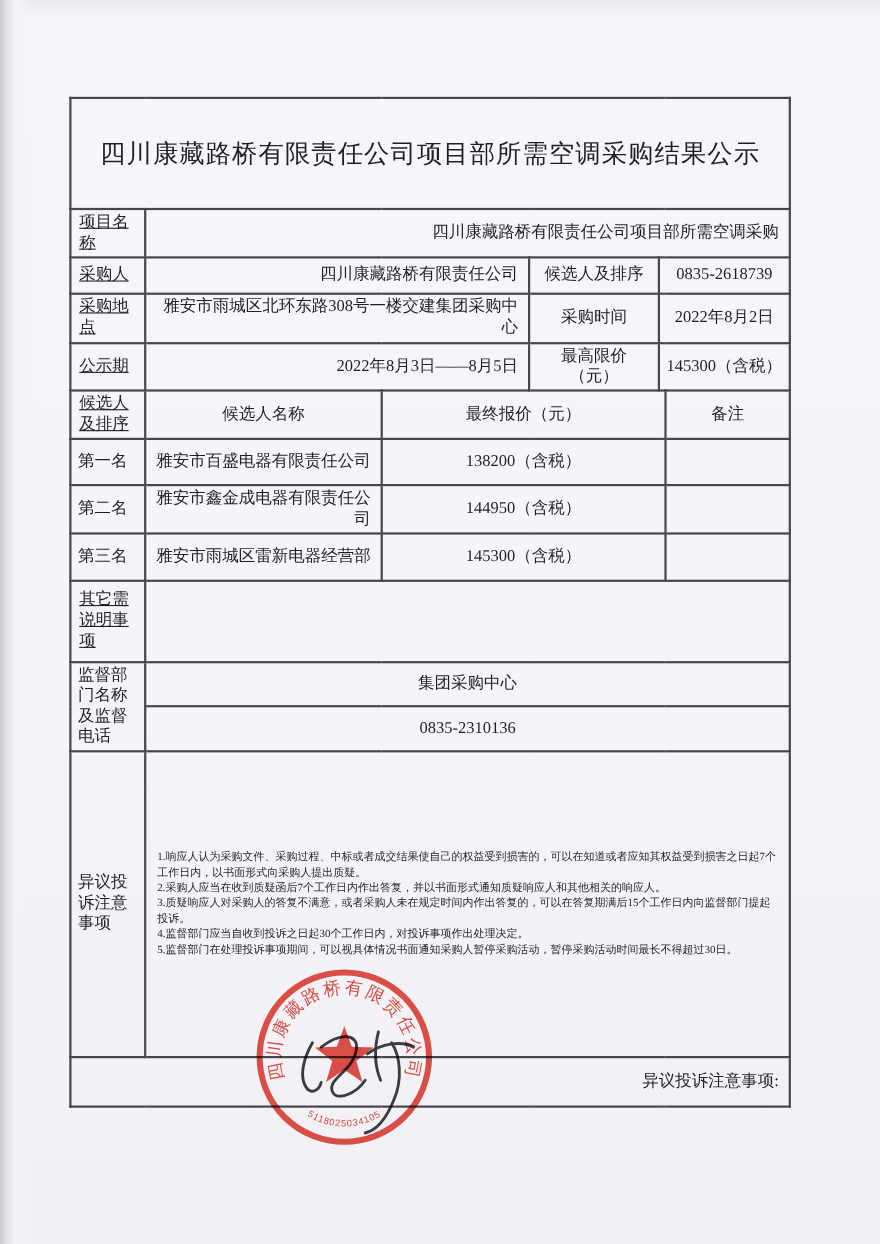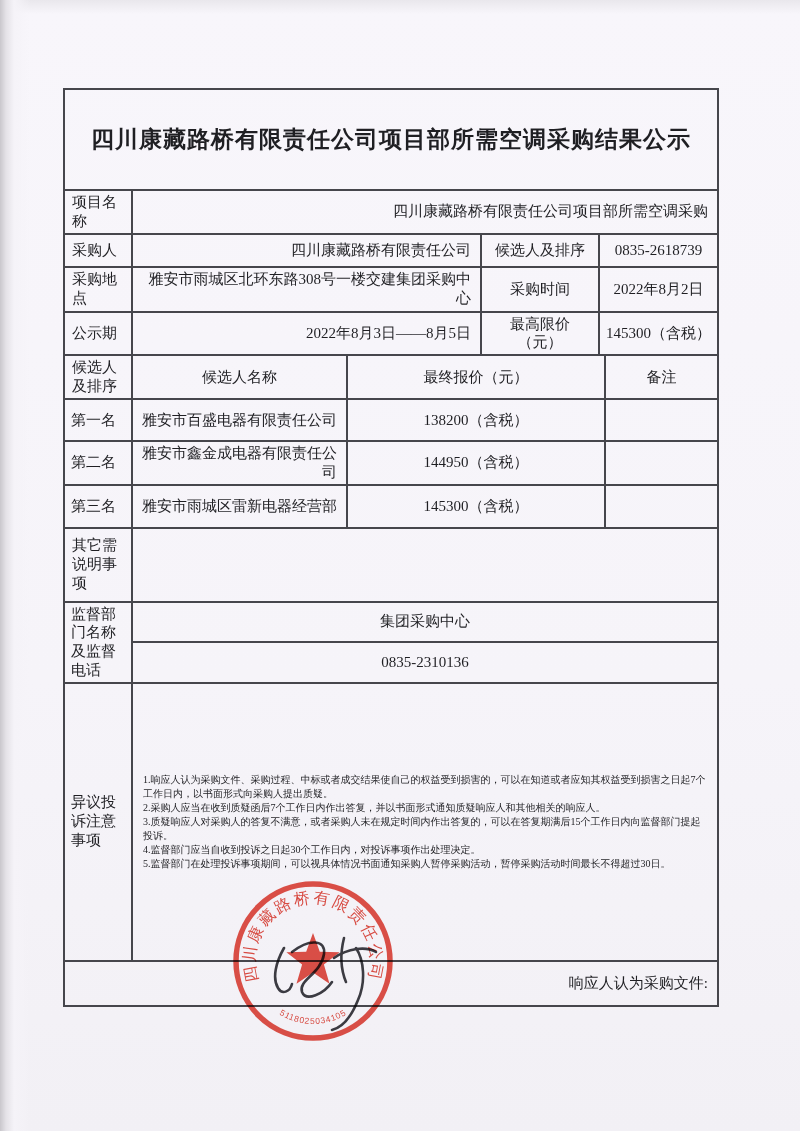--- a/index.html
+++ b/index.html
@@ -17,24 +17,24 @@
     position:absolute;left:63px;top:88px;width:656px;
     border-collapse:collapse;table-layout:fixed;
   }
   td{
     border:2px solid #46464c;
     font-size:15px;line-height:1.25;
     padding:2px 6px;vertical-align:middle;overflow:hidden;
   }
   td.title-cell{
     font-family:"Liberation Sans", sans-serif;
-    font-weight:700;font-size:23px;letter-spacing:1px;
+    font-weight:400;font-size:23px;letter-spacing:1px;
     text-align:center;padding:24px 6px;margin-left:19px;
   }
-  td.lbl{text-align:left;padding:2px 7px;}
+  td.lbl{text-align:left;padding:2px 7px;text-decoration:underline;}
   td.lbl-c{text-align:left;}
   td.val{text-align:right;padding:2px 9px;}
   td.ctr{text-align:center;}
   td.objection-text{
     font-size:10px;line-height:1.4;white-space:pre-line;
     padding:6px 10px;vertical-align:middle;
   }
   .stamp-wrap{position:absolute;left:218px;top:866px;width:190px;height:190px;
     mix-blend-mode:multiply;opacity:.92;}
   .sig-wrap{position:absolute;left:262px;top:922px;width:140px;height:115px;
@@ -130,21 +130,21 @@
     <tr style="height:278px">
       <td class="lbl-c">异议投诉注意事项</td>
       <td colspan="5" class="objection-text">1.响应人认为采购文件、采购过程、中标或者成交结果使自己的权益受到损害的，可以在知道或者应知其权益受到损害之日起7个工作日内，以书面形式向采购人提出质疑。
 2.采购人应当在收到质疑函后7个工作日内作出答复，并以书面形式通知质疑响应人和其他相关的响应人。
 3.质疑响应人对采购人的答复不满意，或者采购人未在规定时间内作出答复的，可以在答复期满后15个工作日内向监督部门提起投诉。
 4.监督部门应当自收到投诉之日起30个工作日内，对投诉事项作出处理决定。
 5.监督部门在处理投诉事项期间，可以视具体情况书面通知采购人暂停采购活动，暂停采购活动时间最长不得超过30日。</td>
     </tr>
 
     <tr style="height:45px">
-      <td colspan="6" class="val" style="padding-left:12px">响应人认为采购文件:</td>
+      <td colspan="6" class="val" style="padding-left:12px">异议投诉注意事项:</td>
     </tr>
   </tbody>
     </table>
 
   <div class="stamp-wrap">
     <svg width="190" height="190" viewBox="0 0 190 190">
       <defs>
         <path id="arcTop" d="M 40.5 114.8 A 58 58 0 1 1 149.5 114.8" fill="none"></path>
         <path id="arcBottom" d="M 46.7 135.5 A 63 63 0 0 0 143.3 135.5" fill="none"></path>
       </defs>

